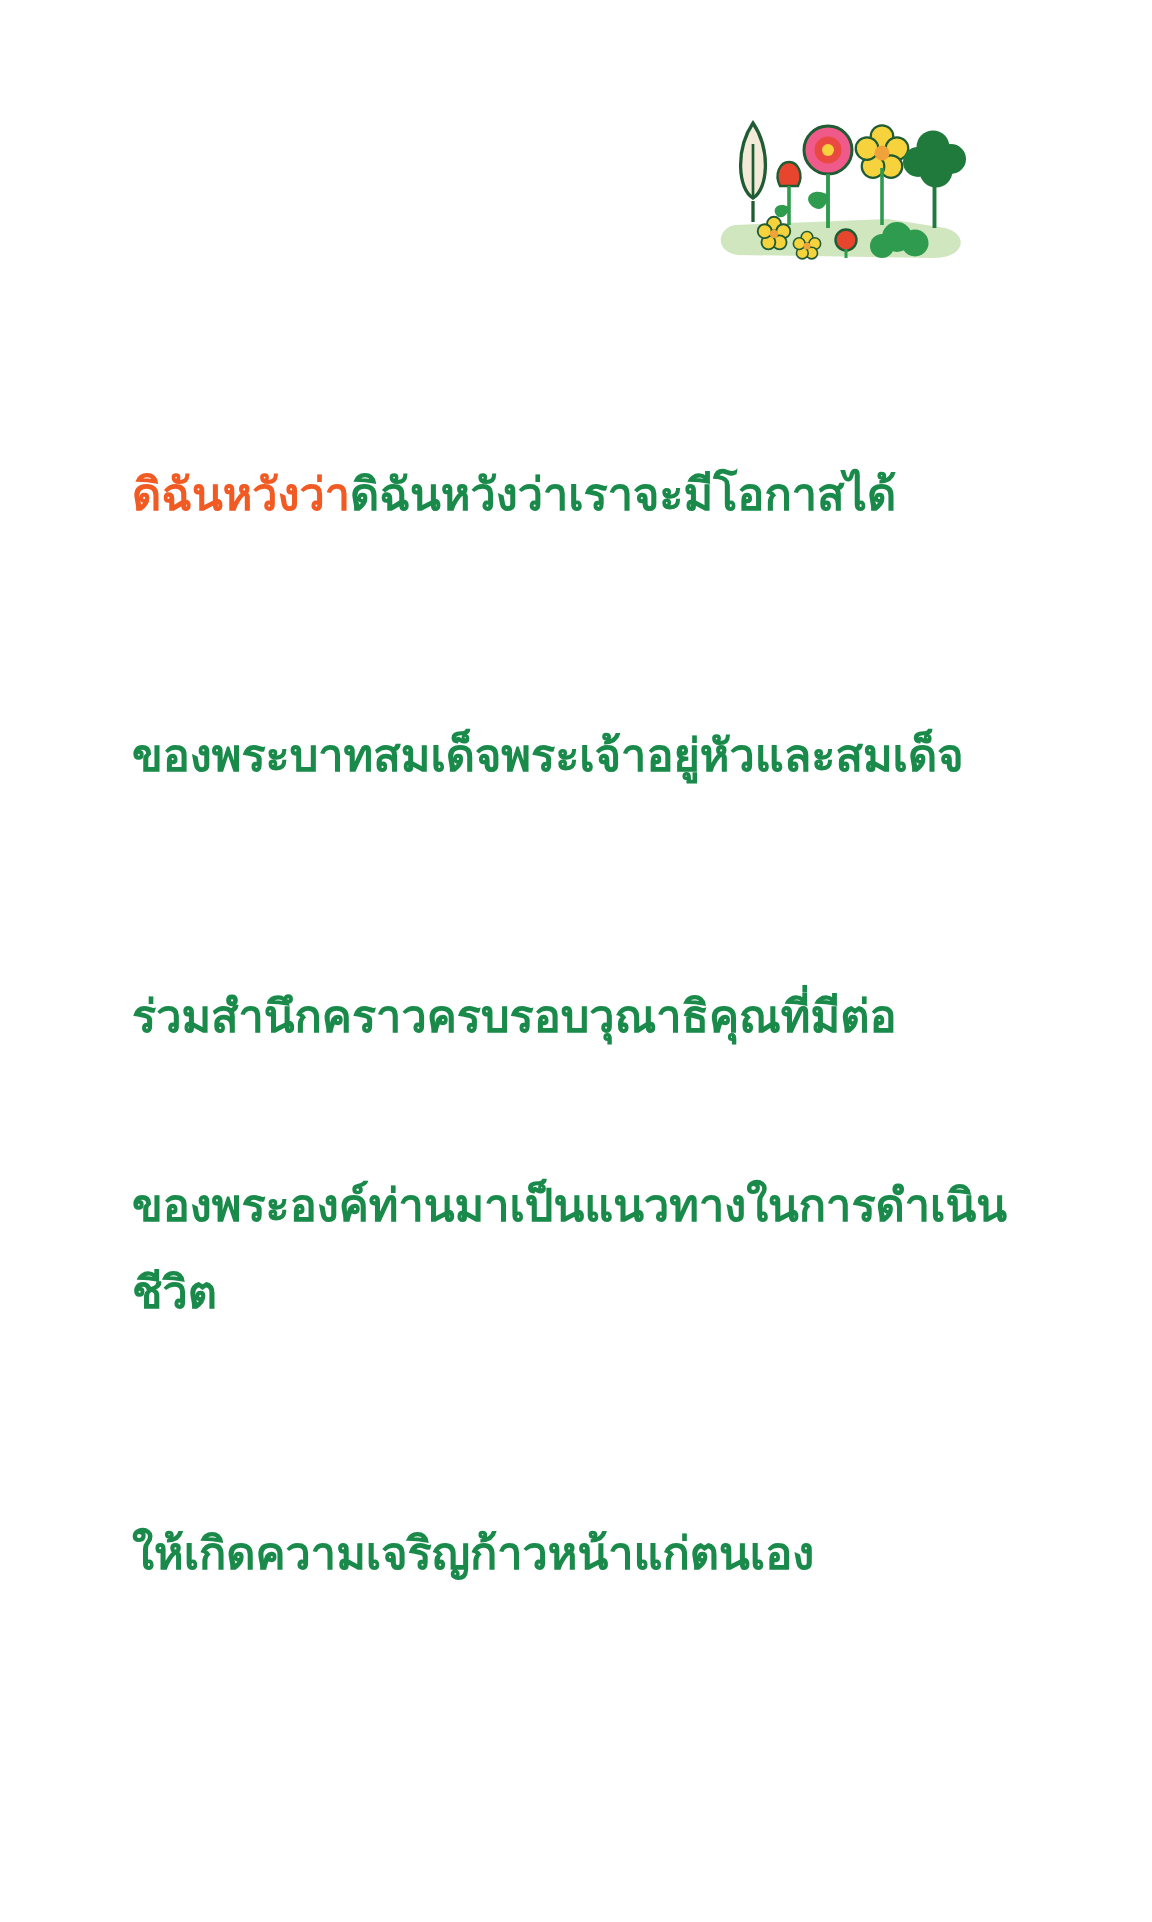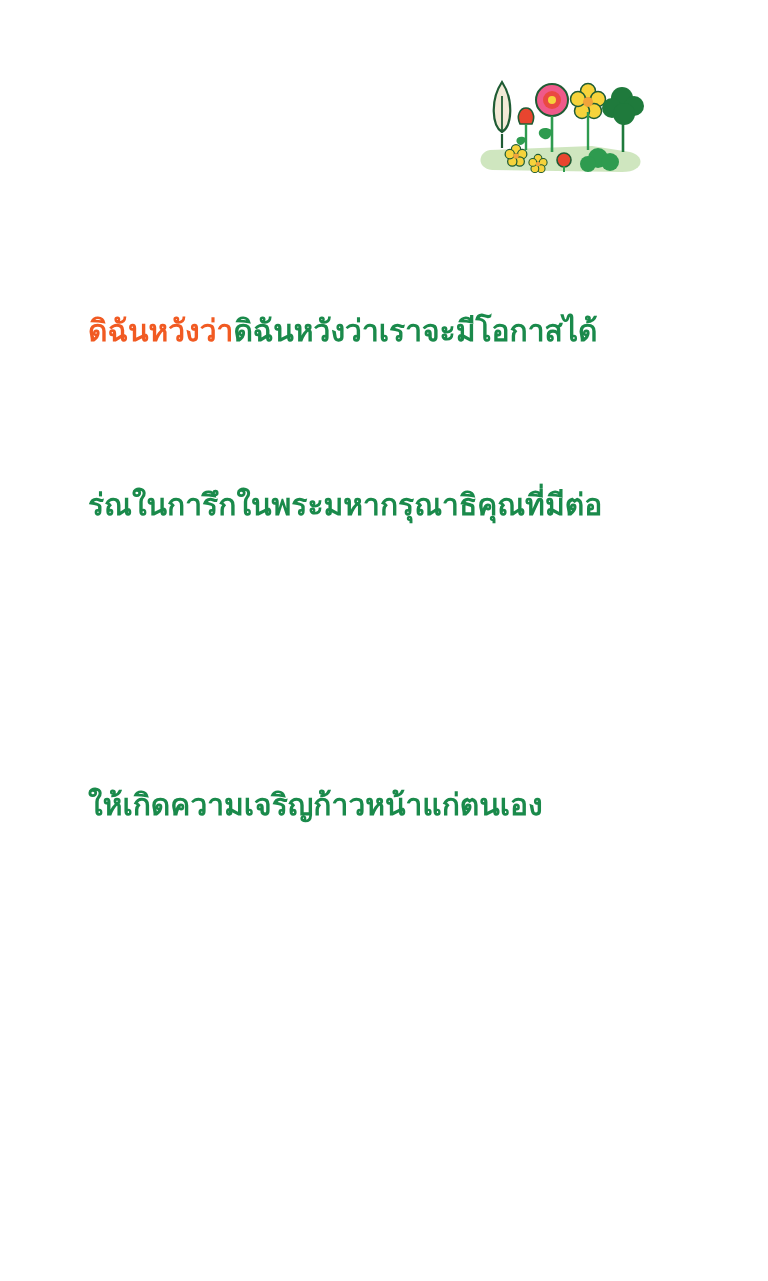--- a/index.html
+++ b/index.html
@@ -135,27 +135,29 @@
         <circle cx="126" cy="86" r="10" fill="#2e9b4f"></circle>
         <circle cx="138" cy="90" r="9" fill="#2e9b4f"></circle>
         <circle cx="116" cy="92" r="8" fill="#2e9b4f"></circle>
       </g>
     </svg>
   </div>
 
   <div class="block" id="block-one">
     <p>
       <span class="line"><span class="highlight">ดิฉันหวังว่า</span><span>ดิฉันหวังว่าเราจะมีโอกาสได้</span></span>
-      <span class="line">ร่ณในการึกในพระมหากรุณาธิคุณที่มีต่อ</span>
+      <span class="line">ของพระบาทสมเด็จพระเจ้าอยู่หัวและสมเด็จ</span>
+      <span class="line">ร่วมสำนึกคราวครบรอบวุณาธิคุณที่มีต่อ</span>
       
     </p>
   </div>
 
   <div class="block" id="block-two">
     <p>
+      <span class="line">ของพระองค์ท่านมาเป็นแนวทางในการดำเนินชีวิต</span>
       <span class="line">ให้เกิดความเจริญก้าวหน้าแก่ตนเอง</span>
       
       
       
       
       
       
     </p>
   </div>
 

